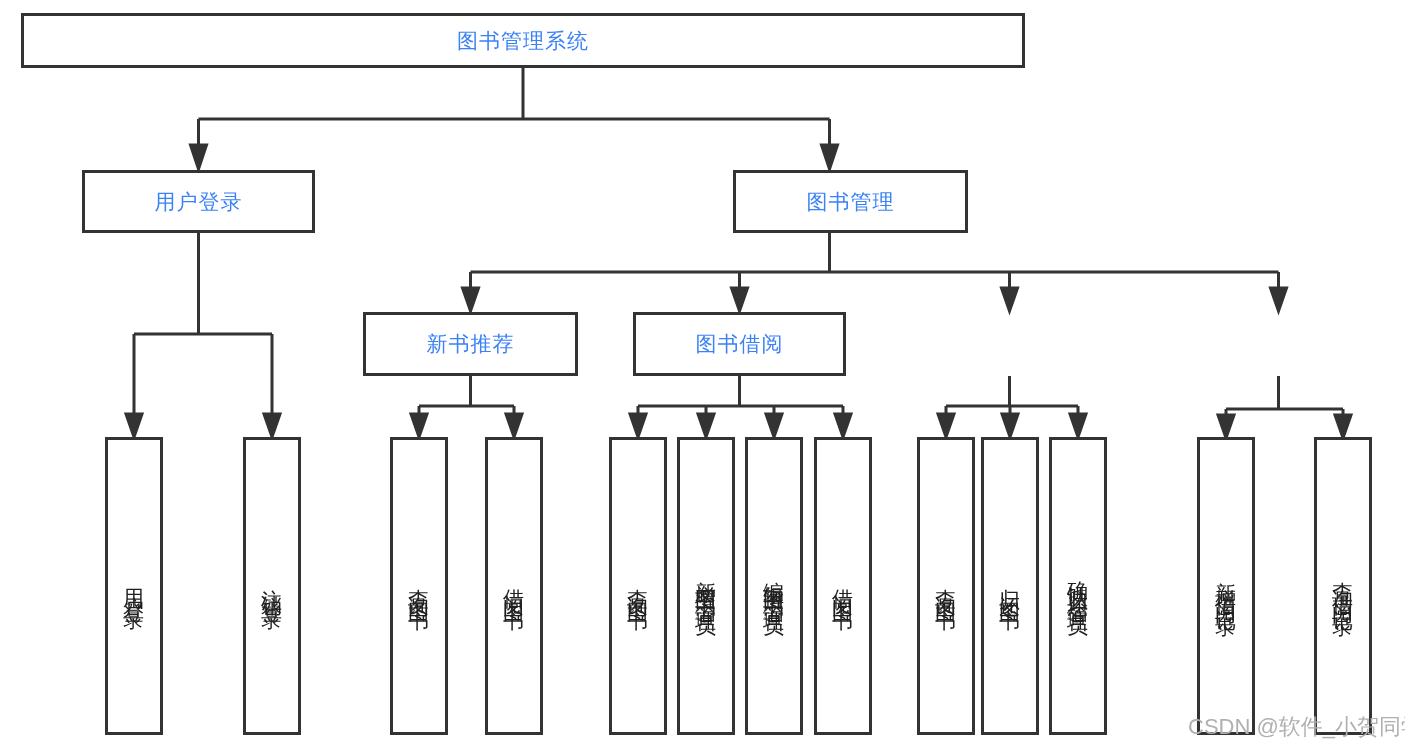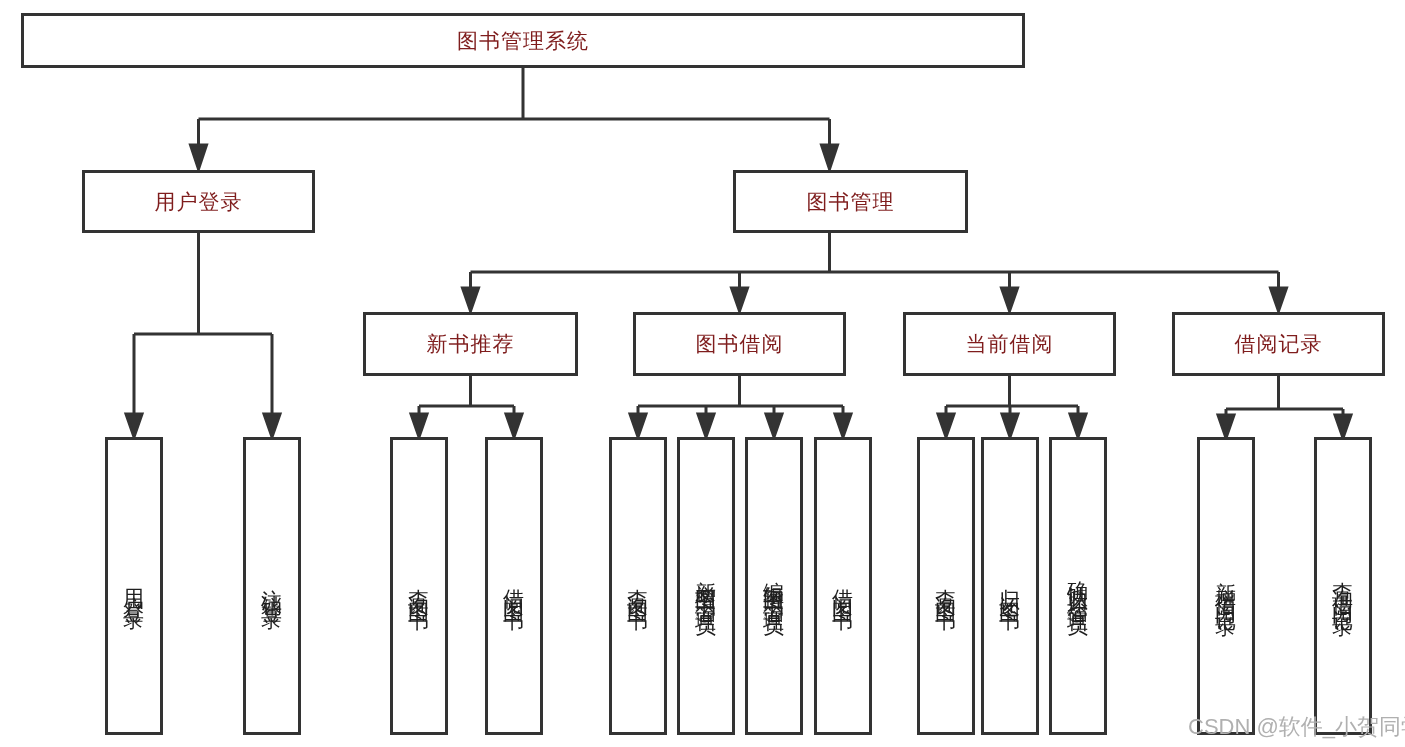--- a/index.html
+++ b/index.html
@@ -16,21 +16,21 @@
     position: absolute;
     box-sizing: border-box;
     border: 3px solid #333333;
     background: #ffffff;
     display: flex;
     align-items: center;
     justify-content: center;
   }
   .node .hlabel {
     font-size: 21px;
-    color: #7f1d1d;
+    color: #3b82f6;
     white-space: nowrap;
     letter-spacing: 1px;
   }
   .leaf {
     top: 437px;
     width: 58px;
     height: 298px;
   }
   .leaf .vlabel {
     writing-mode: vertical-rl;
@@ -102,26 +102,20 @@
   <div class="node" style="left:712px; top:170px; width:235px; height:63px;margin-left:21px;">
     <span class="hlabel">图书管理</span>
   </div>
 
   <div class="node" style="left:363px; top:312px; width:215px; height:64px;">
     <span class="hlabel">新书推荐</span>
   </div>
   <div class="node" style="left:633px; top:312px; width:213px; height:64px;">
     <span class="hlabel">图书借阅</span>
   </div>
-  <div class="node" style="left:903px; top:312px; width:213px; height:64px;">
-    <span class="hlabel">当前借阅</span>
-  </div>
-  <div class="node" style="left:1172px; top:312px; width:213px; height:64px;">
-    <span class="hlabel">借阅记录</span>
-  </div>
 
   <div class="node leaf" style="left:105px;">
     <span class="vlabel">用户登录</span>
   </div>
   <div class="node leaf" style="left:243px;">
     <span class="vlabel">注销登录</span>
   </div>
 
   <div class="node leaf" style="left:390px;">
     <span class="vlabel">查询图书</span>

